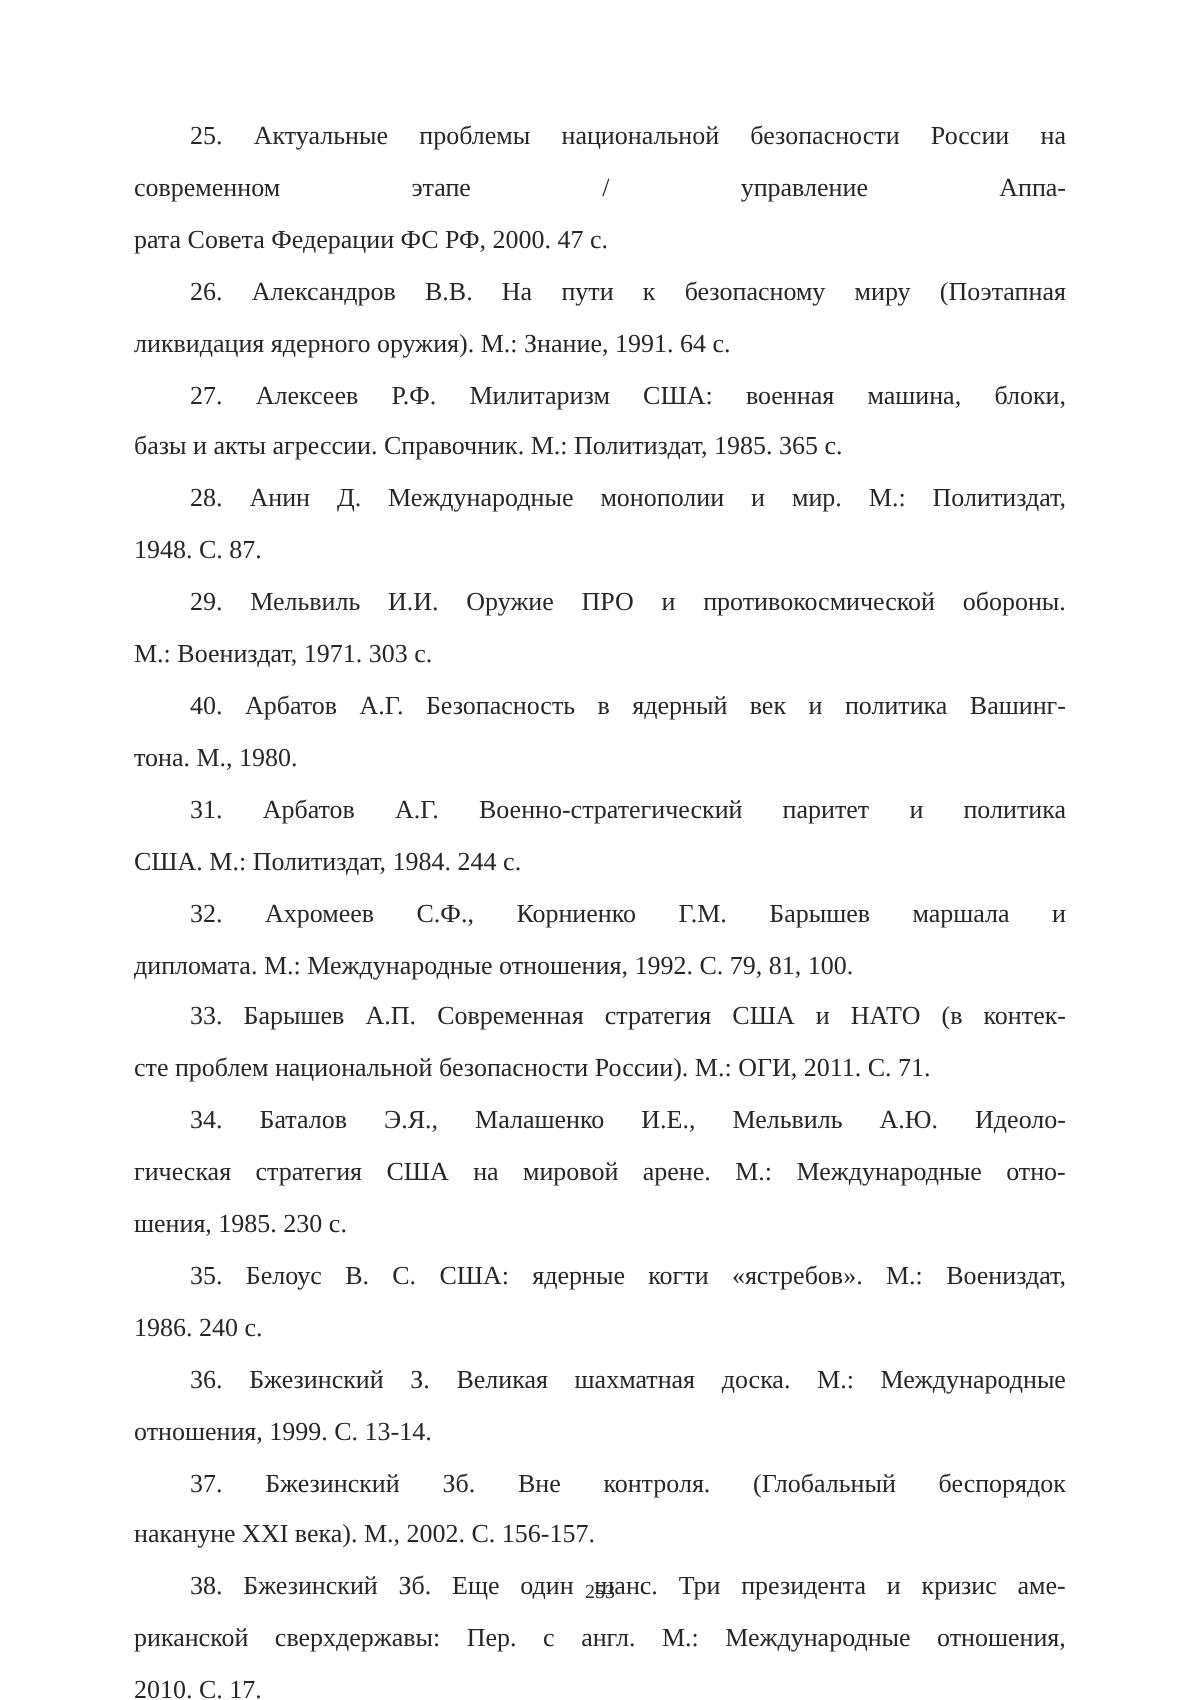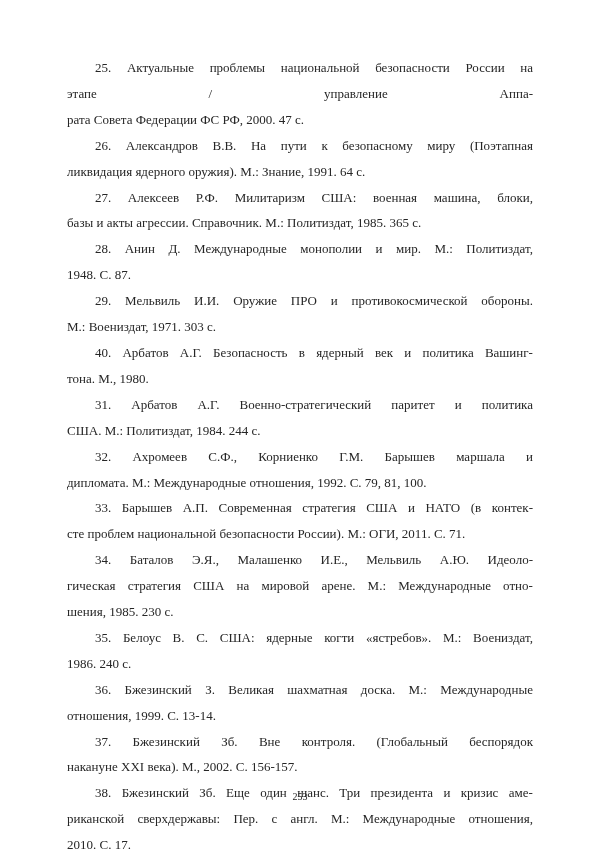--- a/index.html
+++ b/index.html
@@ -81,20 +81,21 @@
         <span class="line justified first">
           <span class="w">25.</span>
           <span class="w">Актуальные</span>
           <span class="w">проблемы</span>
           <span class="w">национальной</span>
           <span class="w">безопасности</span>
           <span class="w">России</span>
           <span class="w">на</span>
         </span>
         <span class="line justified">
+          <span class="w">современном</span>
           <span class="w">этапе</span>
           <span class="w">/</span>
           <span class="w">управление</span>
           <span class="w">Аппа-</span>
         </span>
         <span class="line">рата Совета Федерации ФС РФ, 2000. 47 с.</span>
       </p>
       <p class="entry">
         <span class="line justified first">
           <span class="w">26.</span>

